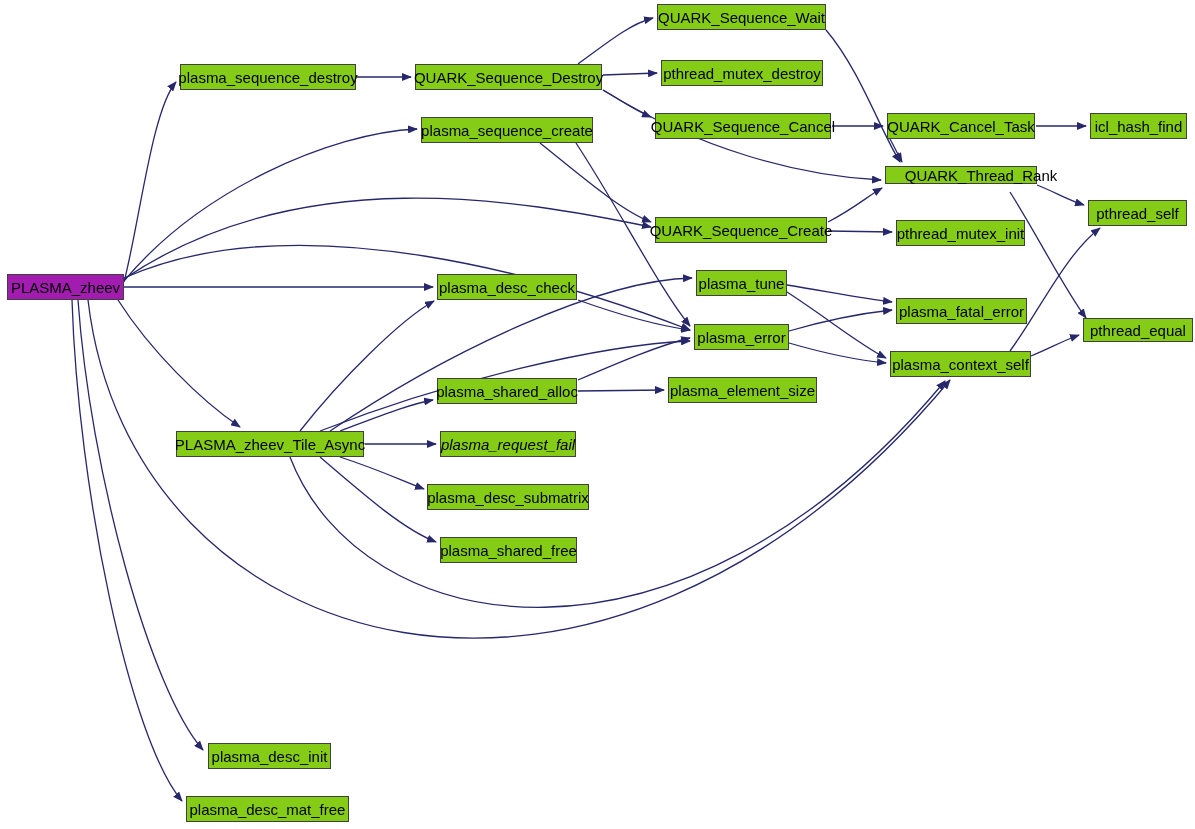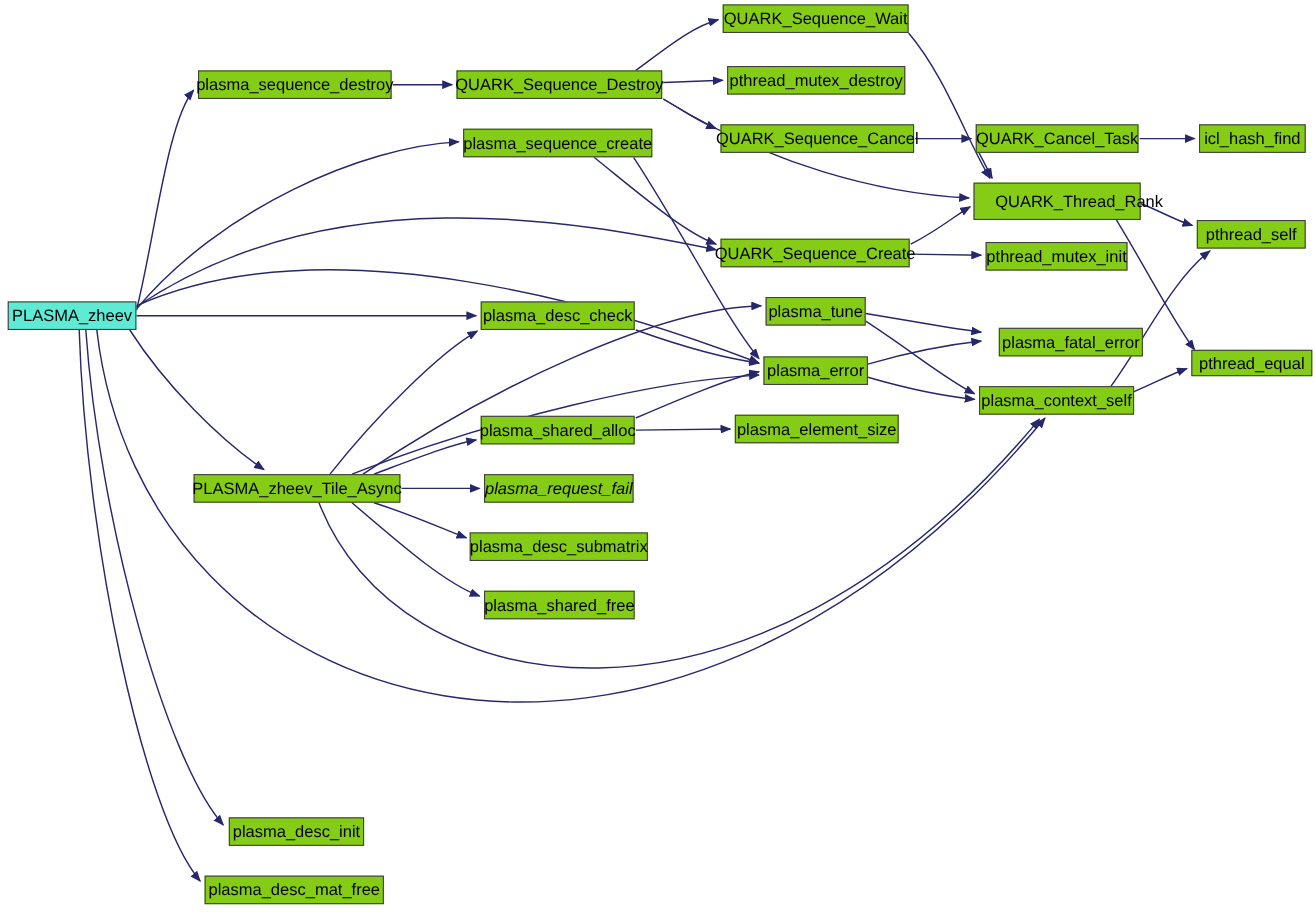--- a/index.html
+++ b/index.html
@@ -2,21 +2,21 @@
 <html><head>
 <meta charset="utf-8">
 <style>
   html,body{margin:0;padding:0;background:#ffffff;}
   body{font-family:"Liberation Sans",sans-serif;}
   #canvas{position:relative;width:1195px;height:829px;background:#ffffff;overflow:hidden;}
   #edges{position:absolute;left:0;top:0;width:1195px;height:829px;}
   .node{position:absolute;box-sizing:border-box;border:1px solid #404040;background:#84cc16;
         color:#000000;font-size:15px;line-height:1;display:flex;align-items:center;
         justify-content:center;white-space:nowrap;letter-spacing:0px;}
-  .node.root{background:#5eead4;border-color:#404040;}
+  .node.root{background:#a21caf;border-color:#404040;}
   .node span{pointer-events:none;}
 </style>
 </head>
 <body>
 
 <div id="canvas">
   <svg id="edges" viewBox="0 0 1195 829">
     <defs>
       <marker id="ah" markerWidth="10" markerHeight="8" refX="9" refY="4" orient="auto" markerUnits="userSpaceOnUse">
         <path d="M0,0 L10,4 L0,8 z" fill="#27286b"></path>
@@ -123,27 +123,27 @@
   </div>
   <div class="node" style="left:694px;top:324px;width:95px;height:26px;">
     <span>plasma_error</span>
   </div>
   <div class="node" style="left:668px;top:377px;width:149px;height:26px;">
     <span>plasma_element_size</span>
   </div>
   <div class="node" style="left:887px;top:113px;width:148px;height:26px;">
     <span>QUARK_Cancel_Task</span>
   </div>
-  <div class="node" style="left:885px;top:166px;width:152px;height:34px;padding-left:40px;">
+  <div class="node" style="left:885px;top:166px;width:152px;height:18px;padding-left:40px;">
     <span>QUARK_Thread_Rank</span>
   </div>
   <div class="node" style="left:896px;top:220px;width:129px;height:26px;">
     <span>pthread_mutex_init</span>
   </div>
-  <div class="node" style="left:896px;top:298px;width:131px;height:26px;margin-left:12px;">
+  <div class="node" style="left:896px;top:298px;width:131px;height:26px;">
     <span>plasma_fatal_error</span>
   </div>
   <div class="node" style="left:890px;top:351px;width:141px;height:26px;">
     <span>plasma_context_self</span>
   </div>
   <div class="node" style="left:1090px;top:113px;width:97px;height:26px;">
     <span>icl_hash_find</span>
   </div>
   <div class="node" style="left:1088px;top:200px;width:99px;height:26px;">
     <span>pthread_self</span>

